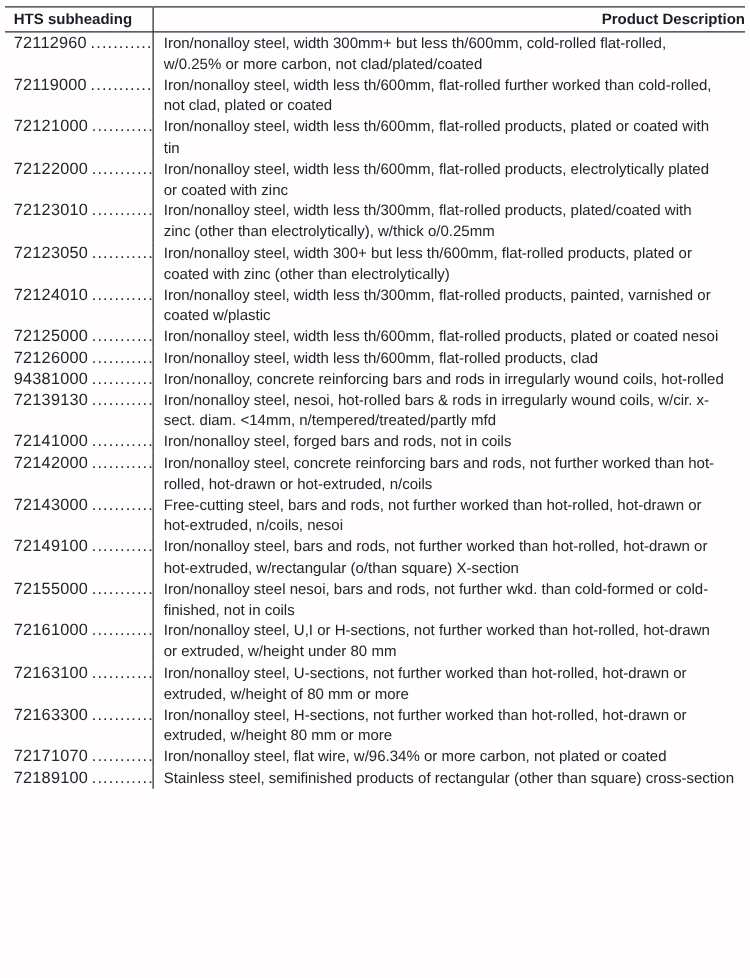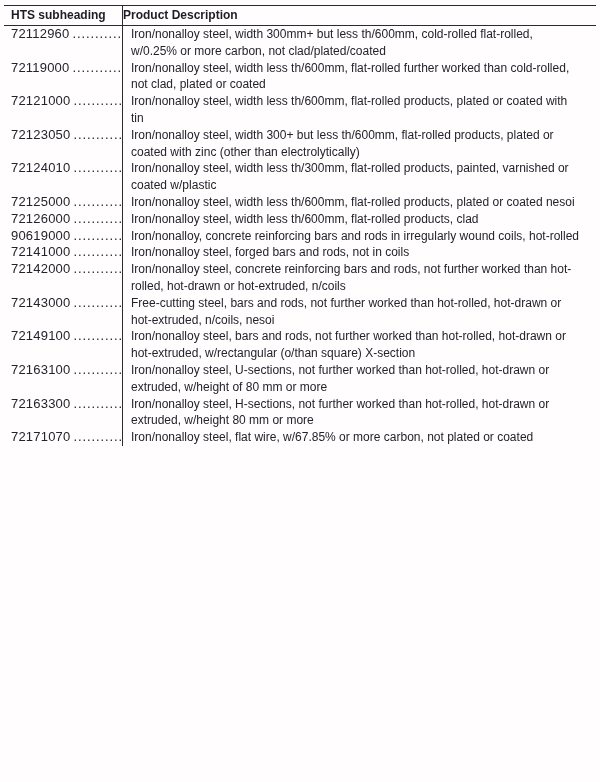--- a/index.html
+++ b/index.html
@@ -28,21 +28,21 @@
     padding: 2px 0 3px 0;
     color: #1d1d27;
   }
   th.col-hts {
     width: 111px;
     text-align: left;
     padding-left: 7px;
     border-right: 1.2px solid #2a2a33;
   }
   th.col-desc {
-    text-align: left;
+    text-align: right;
   }
   td {
     vertical-align: top;
     padding: 0;
   }
   td.col-hts {
     border-right: 1.2px solid #2a2a33;
     padding-left: 7px;
     white-space: nowrap;
     font-size: 13px;
@@ -94,21 +94,35 @@
   </tr>
 
   <tr>
     <td class="col-hts"><span class="code">72121000</span><span class="leader">...........</span></td>
     <td class="col-desc">
             <div class="line">Iron/nonalloy steel, width less th/600mm, flat-rolled products, plated or coated with</div>
             <div class="line">tin</div>
           </td>
   </tr>
 
-
+  <tr>
+    <td class="col-hts"><span class="code">72122000</span><span class="leader">...........</span></td>
+    <td class="col-desc">
+            <div class="line">Iron/nonalloy steel, width less th/600mm, flat-rolled products, electrolytically plated</div>
+            <div class="line">or coated with zinc</div>
+          </td>
+  </tr>
+
+  <tr>
+    <td class="col-hts"><span class="code">72123010</span><span class="leader">...........</span></td>
+    <td class="col-desc">
+            <div class="line">Iron/nonalloy steel, width less th/300mm, flat-rolled products, plated/coated with</div>
+            <div class="line">zinc (other than electrolytically), w/thick o/0.25mm</div>
+          </td>
+  </tr>
 
   <tr>
     <td class="col-hts"><span class="code">72123050</span><span class="leader">...........</span></td>
     <td class="col-desc">
             <div class="line">Iron/nonalloy steel, width 300+ but less th/600mm, flat-rolled products, plated or</div>
             <div class="line">coated with zinc (other than electrolytically)</div>
           </td>
   </tr>
 
   <tr>
@@ -127,26 +141,33 @@
   </tr>
 
   <tr>
     <td class="col-hts"><span class="code">72126000</span><span class="leader">...........</span></td>
     <td class="col-desc">
             <div class="line">Iron/nonalloy steel, width less th/600mm, flat-rolled products, clad</div>
           </td>
   </tr>
 
   <tr>
-    <td class="col-hts"><span class="code">90619000</span><span class="leader">...........</span></td>
+    <td class="col-hts"><span class="code">94381000</span><span class="leader">...........</span></td>
     <td class="col-desc">
             <div class="line">Iron/nonalloy, concrete reinforcing bars and rods in irregularly wound coils, hot-rolled</div>
           </td>
   </tr>
 
+  <tr>
+    <td class="col-hts"><span class="code">72139130</span><span class="leader">...........</span></td>
+    <td class="col-desc">
+            <div class="line">Iron/nonalloy steel, nesoi, hot-rolled bars &amp; rods in irregularly wound coils, w/cir. x-</div>
+            <div class="line">sect. diam. &lt;14mm, n/tempered/treated/partly mfd</div>
+          </td>
+  </tr>
 
 
 
   <tr>
     <td class="col-hts"><span class="code">72141000</span><span class="leader">...........</span></td>
     <td class="col-desc">
             <div class="line">Iron/nonalloy steel, forged bars and rods, not in coils</div>
           </td>
   </tr>
 
@@ -168,21 +189,35 @@
 
   <tr>
     <td class="col-hts"><span class="code">72149100</span><span class="leader">...........</span></td>
     <td class="col-desc">
             <div class="line">Iron/nonalloy steel, bars and rods, not further worked than hot-rolled, hot-drawn or</div>
             <div class="line">hot-extruded, w/rectangular (o/than square) X-section</div>
           </td>
   </tr>
 
 
-
+  <tr>
+    <td class="col-hts"><span class="code">72155000</span><span class="leader">...........</span></td>
+    <td class="col-desc">
+            <div class="line">Iron/nonalloy steel nesoi, bars and rods, not further wkd. than cold-formed or cold-</div>
+            <div class="line">finished, not in coils</div>
+          </td>
+  </tr>
+
+  <tr>
+    <td class="col-hts"><span class="code">72161000</span><span class="leader">...........</span></td>
+    <td class="col-desc">
+            <div class="line">Iron/nonalloy steel, U,I or H-sections, not further worked than hot-rolled, hot-drawn</div>
+            <div class="line">or extruded, w/height under 80 mm</div>
+          </td>
+  </tr>
 
   <tr>
     <td class="col-hts"><span class="code">72163100</span><span class="leader">...........</span></td>
     <td class="col-desc">
             <div class="line">Iron/nonalloy steel, U-sections, not further worked than hot-rolled, hot-drawn or</div>
             <div class="line">extruded, w/height of 80 mm or more</div>
           </td>
   </tr>
 
 
@@ -190,20 +225,26 @@
     <td class="col-hts"><span class="code">72163300</span><span class="leader">...........</span></td>
     <td class="col-desc">
             <div class="line">Iron/nonalloy steel, H-sections, not further worked than hot-rolled, hot-drawn or</div>
             <div class="line">extruded, w/height 80 mm or more</div>
           </td>
   </tr>
 
   <tr>
     <td class="col-hts"><span class="code">72171070</span><span class="leader">...........</span></td>
     <td class="col-desc">
-            <div class="line">Iron/nonalloy steel, flat wire, w/67.85% or more carbon, not plated or coated</div>
-          </td>
-  </tr>
-
-
+            <div class="line">Iron/nonalloy steel, flat wire, w/96.34% or more carbon, not plated or coated</div>
+          </td>
+  </tr>
+
+
+  <tr>
+    <td class="col-hts"><span class="code">72189100</span><span class="leader">...........</span></td>
+    <td class="col-desc">
+            <div class="line">Stainless steel, semifinished products of rectangular (other than square) cross-section</div>
+          </td>
+  </tr>
 </tbody>
   </table>
 </div>
 
 </body></html>

